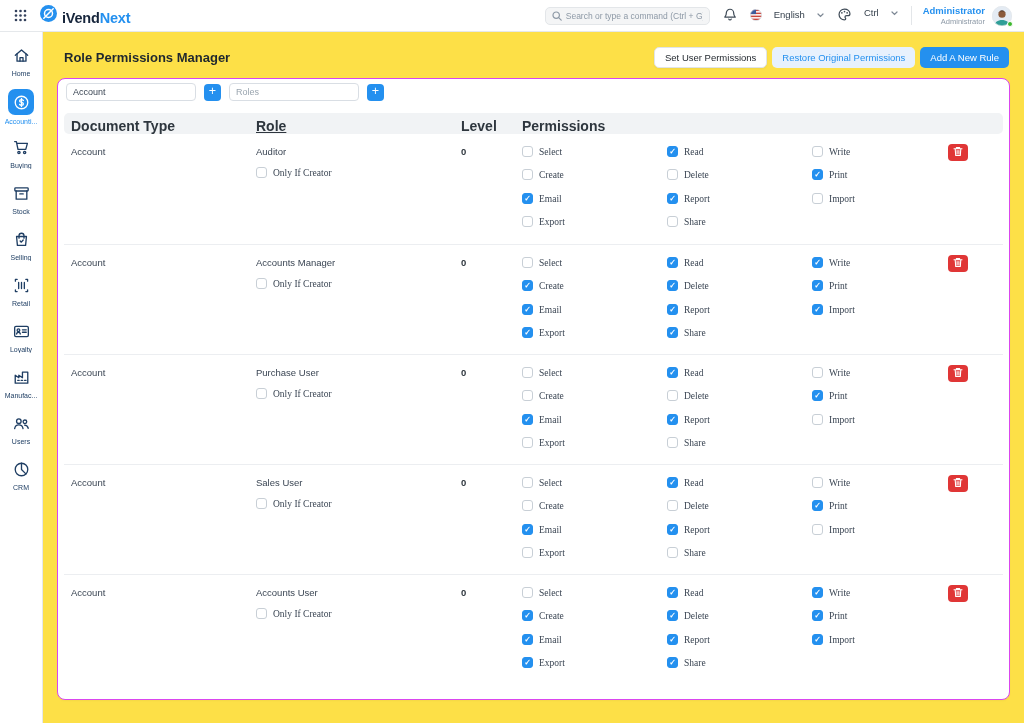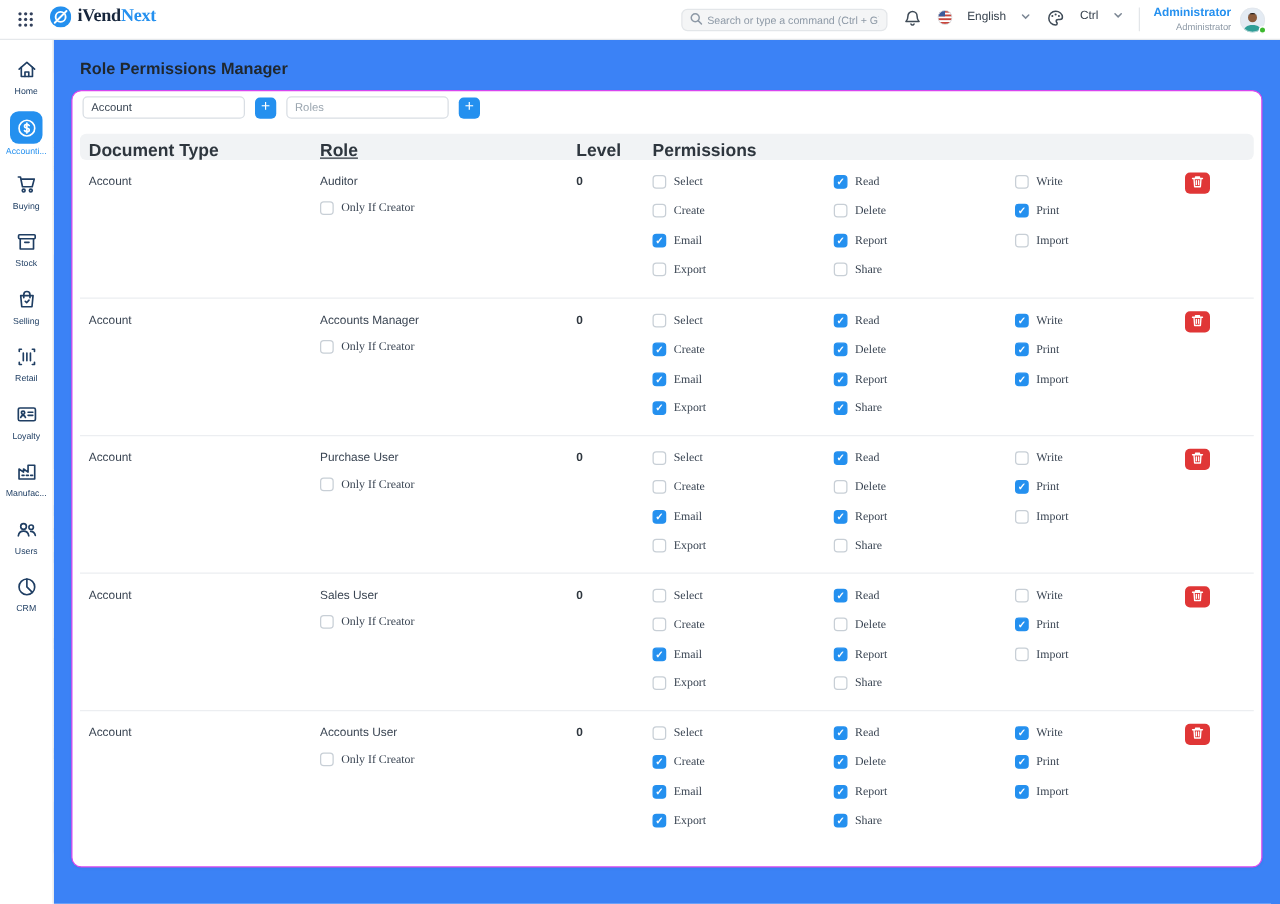--- a/index.html
+++ b/index.html
@@ -1,21 +1,21 @@
 <!DOCTYPE html>
 <html><head>
 <meta charset="utf-8">
 <style>
   * { box-sizing: border-box; margin: 0; padding: 0; }
   html,body { width:1024px; height:723px; background:#F6F7F9; font-family:"Liberation Sans",sans-serif; overflow:hidden; }
 
   
   .app-header { position:fixed; top:0; left:0; right:0; height:32px; background:#fff; border-bottom:1px solid #E5E8EB; display:flex; align-items:center; padding:0 12px 0 14px; z-index:20; }
   .apps-grid { display:inline-flex; cursor:pointer; }
-  .logo { display:flex; align-items:flex-start; gap:5px; margin-left:13px; cursor:pointer;font-family:Liberation Serif, serif; }
+  .logo { display:flex; align-items:flex-end; gap:5px; margin-left:13px; cursor:pointer; }
   .logo-text { font-size:14.5px; font-weight:700; color:#17263C; letter-spacing:-.2px; }
   .logo-text .accent { color:#2490EF; }
   .search-box { margin-left:auto; width:165px; height:18px; background:#F4F5F6; border:1px solid #E3E6E9; border-radius:5px; display:flex; align-items:center; padding:0 6px; gap:4px; }
   .search-box input { border:none; background:transparent; outline:none; font-size:8.5px; width:100%; color:#4C5A67; font-family:inherit; }
   .search-box input::placeholder { color:#8D99A6; }
   .hdr-item { display:flex; align-items:flex-start; gap:12px; margin-left:13px; cursor:pointer; font-size:9.5px; color:#37424E; font-weight:500; }
   .hdr-divider { width:1px; height:19px; background:#E3E6E9; margin-left:13px; }
   .user-block { margin-left:11px; text-align:right; cursor:pointer; line-height:1.25; }
   .user-name { font-size:9.5px; font-weight:700; color:#2490EF; }
   .user-role { font-size:7.5px; color:#8D99A6; }
@@ -24,21 +24,21 @@
 
   
   .sidebar { position:fixed; top:32px; left:0; bottom:0; width:43px; background:#fff; border-right:1px solid #E5E8EB; padding-top:11px; display:flex; flex-direction:column; align-items:center; z-index:10; }
   .sb-item { width:43px; height:46px; display:flex; flex-direction:column; align-items:center; gap:3px; cursor:pointer; }
   .sb-ic { width:24px; height:24px; display:flex; align-items:center; justify-content:center; color:#1F3E63; border-radius:7px; }
   .sb-item.active .sb-ic { background:#2490EF; color:#fff; width:26px; height:26px; }
   .sb-label { font-size:7px; color:#1F3E63; max-width:41px; white-space:nowrap; overflow:hidden; }
   .sb-item.active .sb-label { color:#2490EF; }
 
   
-  .main { position:fixed; left:43px; top:32px; right:0; bottom:0; background:#3b82f6; }
+  .main { position:fixed; left:43px; top:32px; right:0; bottom:0; background:#fde047; }
   .page-head { display:flex; align-items:center; justify-content:space-between; padding:15px 15px 10px 21px; }
   .page-title { font-size:13px; font-weight:700; color:#1F272E; }
   .actions { display:flex; gap:5px; }
   .btn { height:21px; padding:0 10px; border-radius:5px; font-size:9.5px; font-weight:500; border:none; cursor:pointer; font-family:inherit; white-space:nowrap; }
   .btn.default { background:#fff; color:#242A30; border:1px solid #E0E4E8; box-shadow:0 1px 2px rgba(25,39,52,.05); }
   .btn.soft { background:#E7F1FD; color:#2490EF; }
   .btn.primary { background:#2490EF; color:#fff; }
 
   .card { margin:0 14px; height:622px; background:#fff; border:1px solid #d946ef; border-radius:8px; box-shadow:0 1px 2px rgba(25,39,52,.04); }
   .filters { display:flex; gap:8px; padding:4px 8px 8px; align-items:center; }
@@ -280,20 +280,25 @@
           </svg>
         </span>
         <span class="sb-label">CRM</span>
       </div>
     </div>
 </aside>
 
 <main class="main">
   <div class="page-head">
     <h1 class="page-title">Role Permissions Manager</h1>
+    <div class="actions">
+      <button class="btn default">Set User Permissions</button>
+      <button class="btn soft">Restore Original Permissions</button>
+      <button class="btn primary">Add A New Rule</button>
+    </div>
   </div>
 
   <div class="card">
     <div class="filters">
       <input class="finput" type="text" value="Account" style="">
       <button class="plus-btn">+</button>
       <input class="finput" type="text" placeholder="Roles" style="">
       <button class="plus-btn">+</button>
     </div>
 

